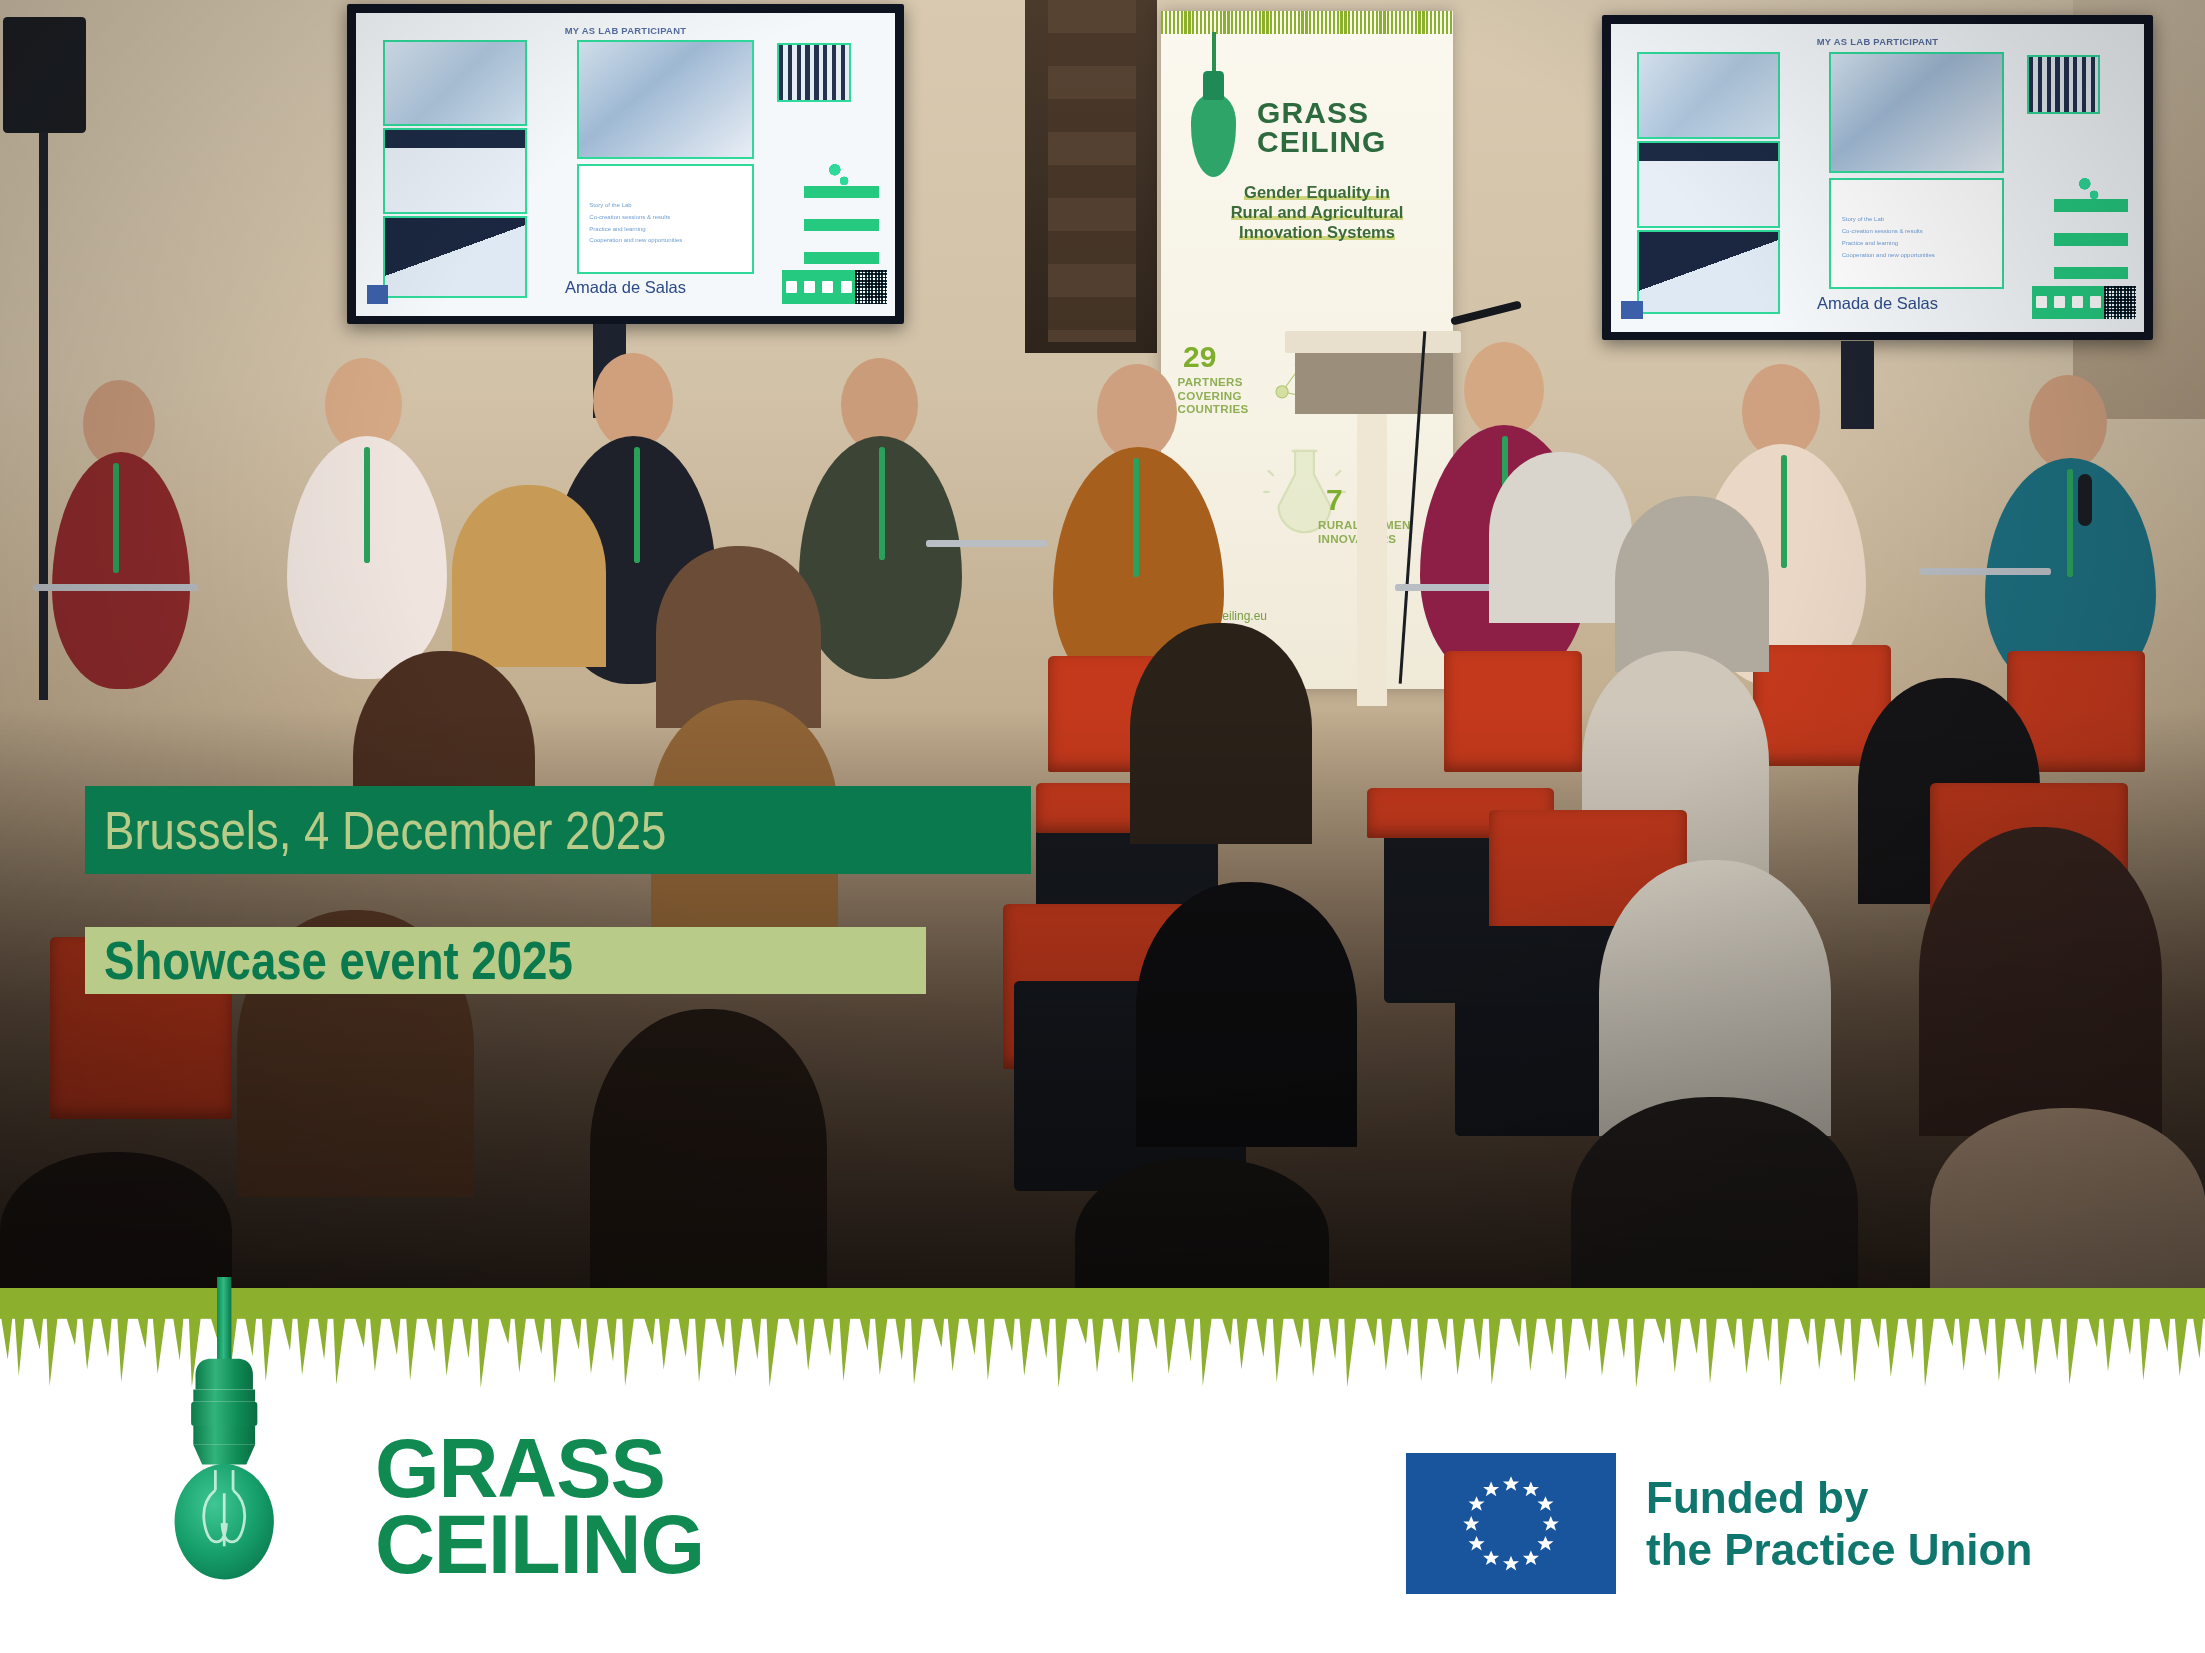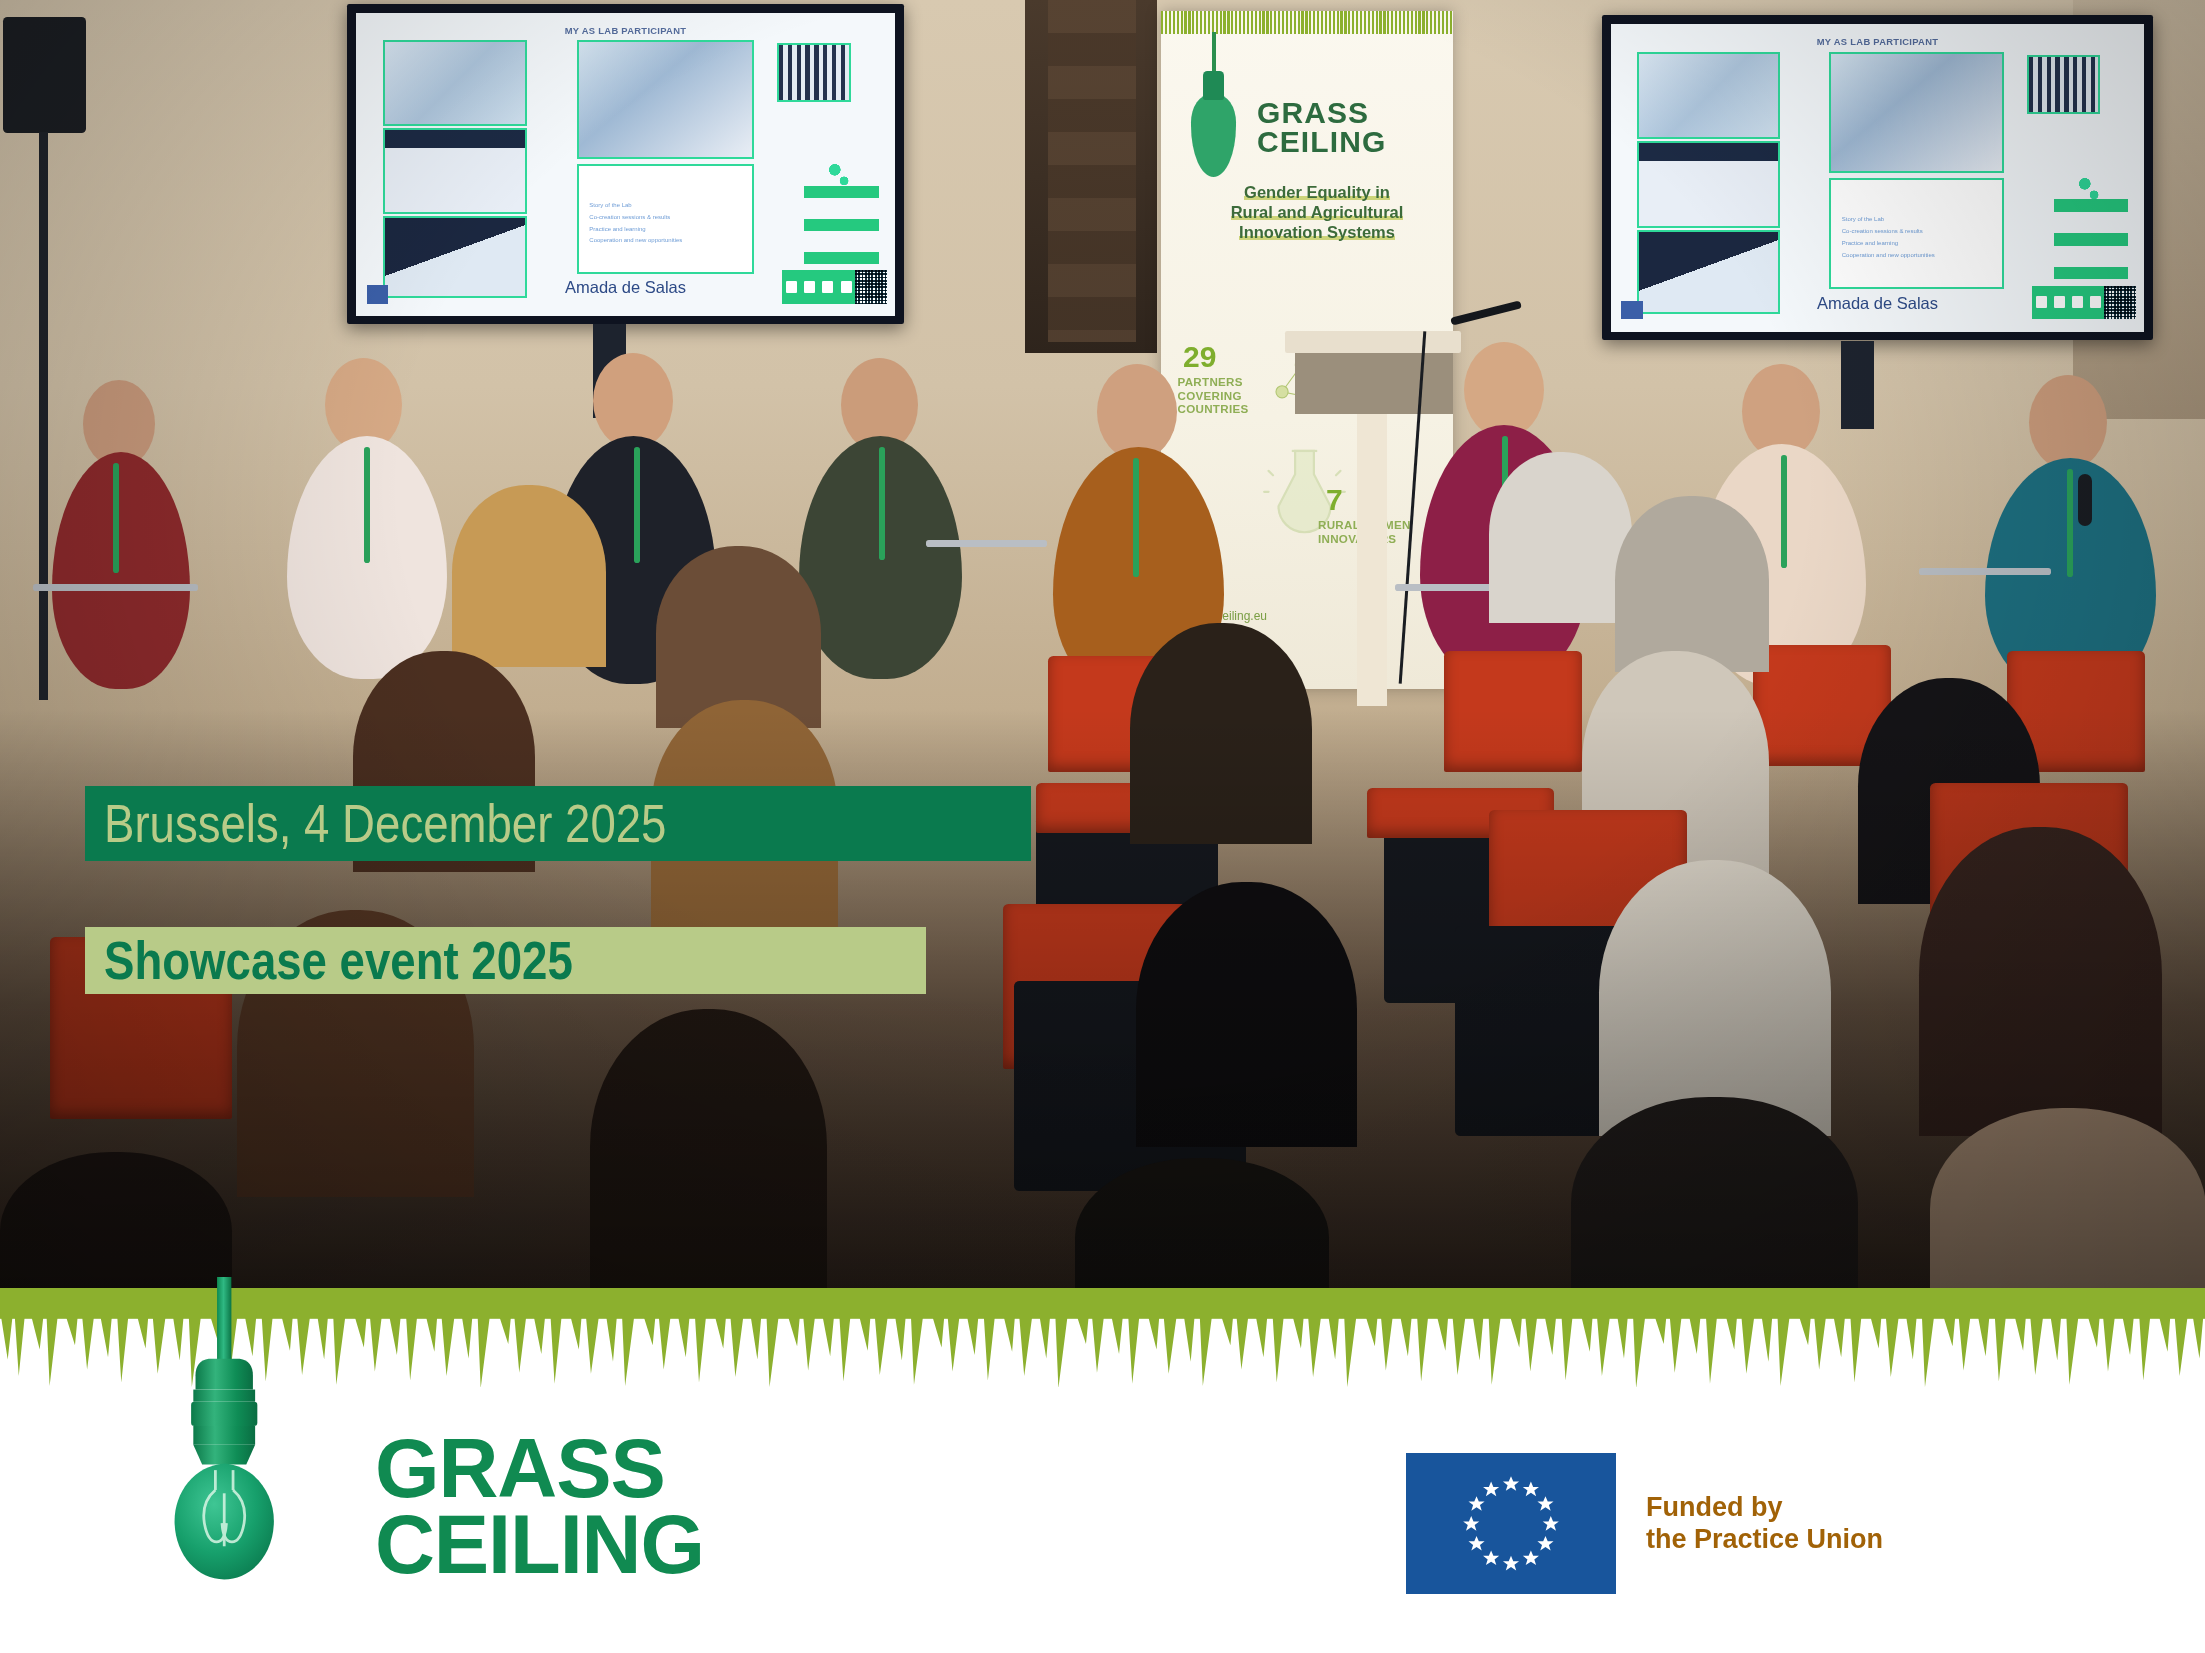--- a/index.html
+++ b/index.html
@@ -185,21 +185,21 @@
   .bar{
     position:absolute;display:flex;align-items:center;
     padding:0 19px;box-sizing:border-box;white-space:nowrap;
   }
   .bar.dark{background:#0a7a4e;color:#b8cb88;}
   .bar.light{background:#b8cb88;color:#0a7a4e;}
 
   .bar1{left:85px;top:688px;width:918px;height:75px;}
   .bar1 .t{font-size:65px;font-weight:bold;letter-spacing:-0.6px;
     transform:scaleX(.88);transform-origin:left center;}
-  .bar2{left:85px;top:786px;width:946px;height:75px;}
+  .bar2{left:85px;top:786px;width:946px;height:88px;}
   .bar2 .t{font-size:53px;transform:scaleX(.86);transform-origin:left center;}
   .bar3{left:85px;top:927px;width:841px;height:67px;}
   .bar3 .t{font-size:53px;font-weight:bold;transform:scaleX(.86);transform-origin:left center;}
   .bar4{left:85px;top:1023px;width:1387px;height:69px;}
   .bar4 .t{font-size:53px;transform:scaleX(.87);transform-origin:left center;}
 
   
   .grass{
     position:absolute;left:0;top:1288px;width:2205px;height:99px;
     overflow:hidden;
@@ -212,21 +212,21 @@
   .logo{position:absolute;left:138px;top:-44px;width:606px;height:309px;}
   .logo-text{
     position:absolute;left:237px;top:88px;
     font-size:83px;line-height:.92;font-weight:bold;color:#108a51;
     letter-spacing:-1.1px;
   }
   .logo-text .l2{display:block;}
 
   .eu{position:absolute;left:1406px;top:66px;display:flex;align-items:center;gap:30px;}
   .euflag{width:210px;height:141px;background:#18559c;position:relative;}
-  .eutext{font-size:27px;line-height:1.18;font-weight:bold;color:#a16207;}
+  .eutext{font-size:44px;line-height:1.18;font-weight:bold;color:#0f766e;}
 </style>
 </head>
 <body>
 
 <div class="poster">
 
   <div class="photo">
     <div class="wall"></div>
     <div class="wall-panel"></div>
     <div class="wall-panel2"></div>

